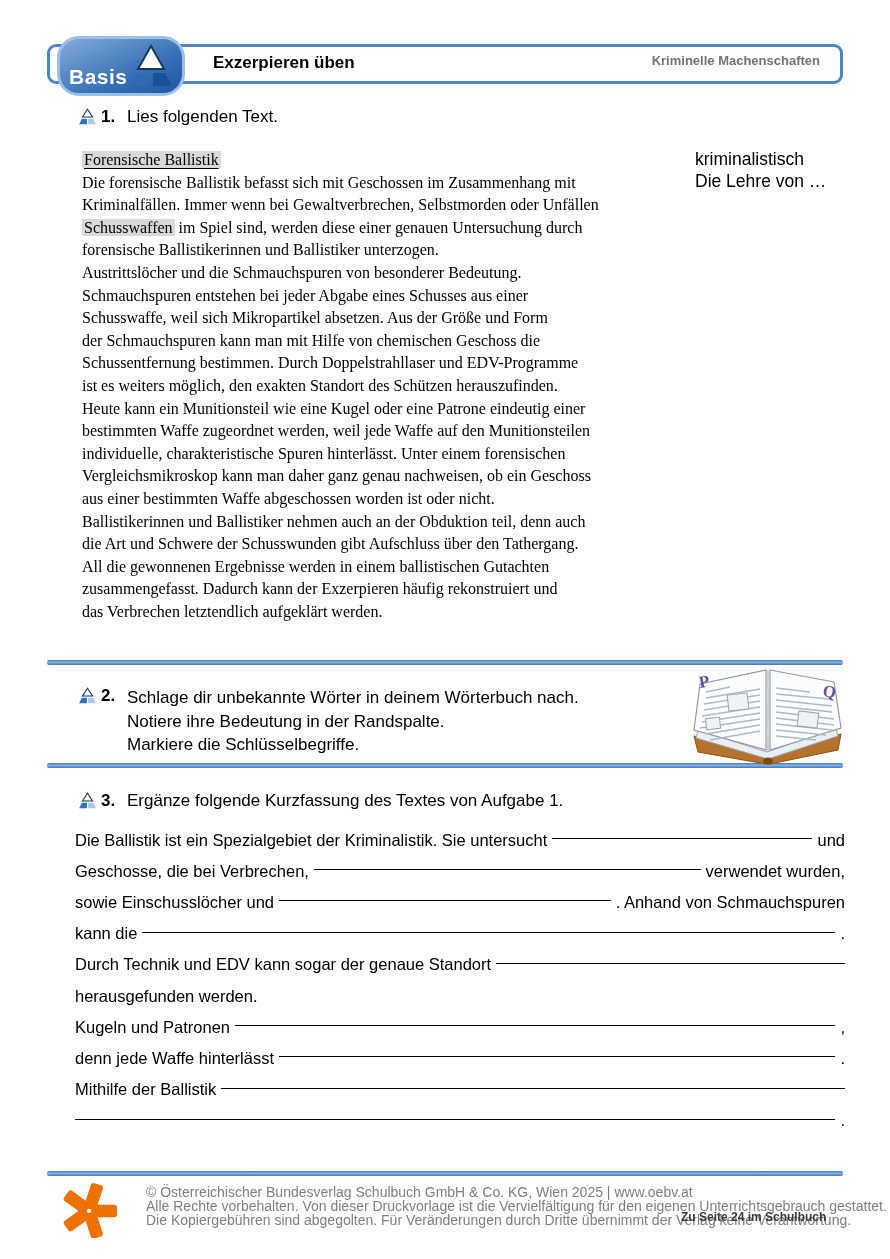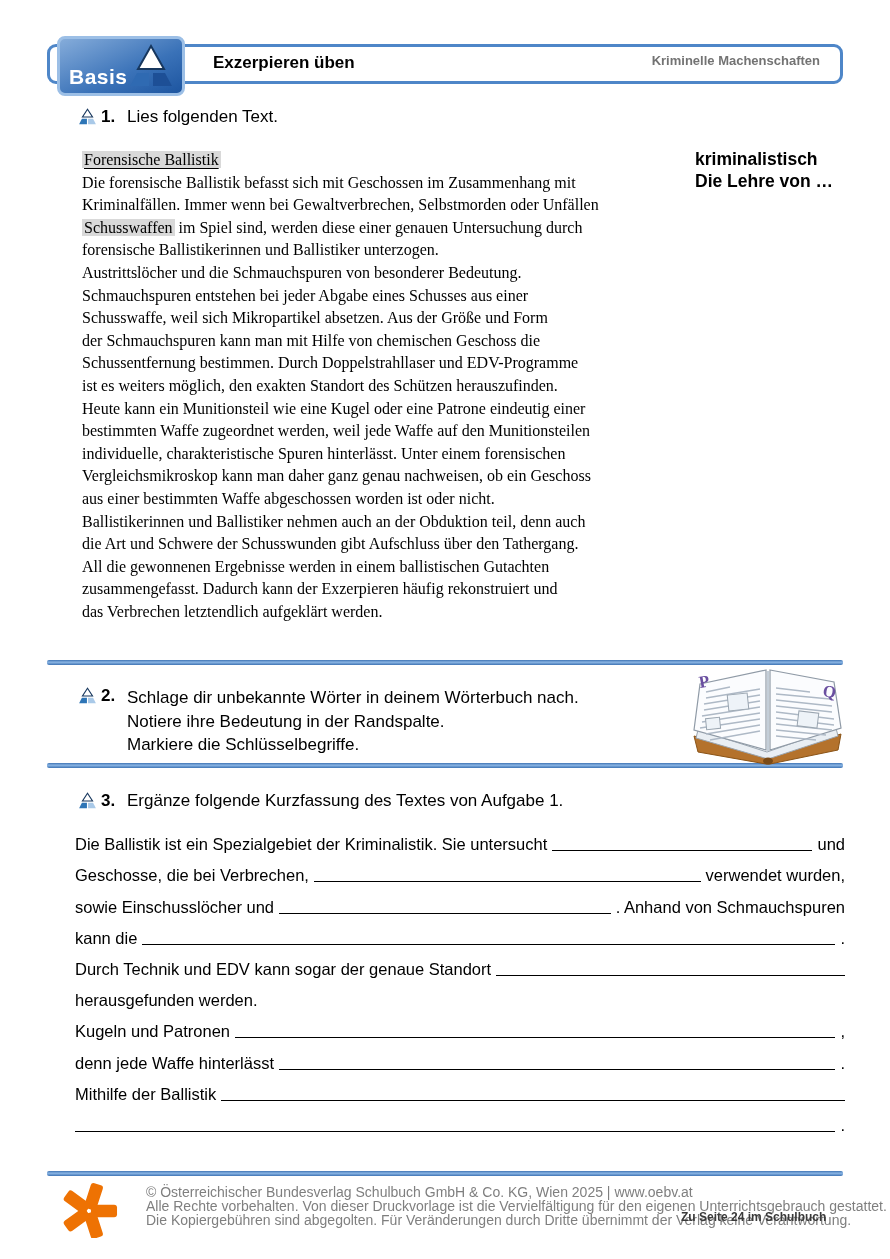--- a/index.html
+++ b/index.html
@@ -4,21 +4,21 @@
 <style>
   html,body{margin:0;padding:0;background:#fff;}
   .page{position:relative;width:890px;height:1259px;background:#ffffff;
         font-family:"Liberation Sans",sans-serif;color:#000;overflow:hidden;}
 
   
   .header-band{position:absolute;left:47px;top:44px;width:790px;height:34px;
                border:3px solid #4e86c8;border-radius:9px;background:#fff;}
   .header-title{position:absolute;left:213px;top:53px;font-size:17px;font-weight:bold;}
   .header-right{position:absolute;right:70px;top:53px;font-size:13px;font-weight:bold;color:#737373;}
-  .logo{position:absolute;left:57px;top:36px;width:122px;height:54px;border-radius:8px;
+  .logo{position:absolute;left:57px;top:36px;width:122px;height:54px;border-radius:22px;
         border:3px solid #9cbfe6;background:linear-gradient(155deg,#85acda 0%,#3a72b8 60%,#1d55a0 100%);}
   .logo-text{position:absolute;left:9px;bottom:4px;color:#fff;font-weight:bold;font-size:21px;letter-spacing:.5px;}
   .logo svg{position:absolute;right:5px;top:4px;}
 
   
   .task{position:absolute;left:78px;display:flex;align-items:flex-start;font-size:17px;}
   .task .ticon{margin-top:1px;}
   .task .tnum{font-weight:bold;margin-left:4px;width:24px;}
   .task .tbody{margin-left:2px;}
   #task1{top:107px;}
@@ -27,35 +27,35 @@
   .task-line{line-height:23.5px;}
 
   
   .reading{position:absolute;left:82px;top:149px;width:612px;
            font-family:"Liberation Serif",serif;font-size:16px;}
   .text-line{height:22.6px;line-height:22.6px;white-space:pre;}
   .hl{background:#d9d9d9;padding:0 2px;}
   .ul{text-decoration:underline;text-underline-offset:3px;}
 
   .margin-note{position:absolute;left:695px;top:149px;font-size:17.5px;
-               font-weight:bold;line-height:21.5px;}
+               font-weight:normal;line-height:21.5px;}
 
   
   .divider{position:absolute;left:47px;width:796px;height:5px;border-radius:2px;
            background:linear-gradient(to bottom,#3f74b4 0%,#8ab5e4 45%,#3f74b4 100%);}
   #div1{top:660px;}
   #div2{top:763px;}
   #div3{top:1171px;}
 
   
   .dict{position:absolute;left:686px;top:662px;z-index:3;}
 
   
   .fill{position:absolute;left:75px;top:826px;width:770px;font-size:16.5px;}
-  .fill-line{height:31.2px;display:flex;align-items:flex-end;white-space:pre;}
+  .fill-line{height:31.2px;display:flex;align-items:center;white-space:pre;}
   .fill-line .ft{padding-bottom:3px;}
   .blank{flex:1 1 auto;border-bottom:1.6px solid #000;height:0;margin:0 5px 6px 5px;min-width:40px;}
   .blank:first-child{margin-left:0;}
   .blank:last-child{margin-right:0;}
 
   
   .footer-logo{position:absolute;left:60px;top:1180px;}
   .footer-text{position:absolute;left:146px;top:1186px;font-size:14px;
                line-height:13.8px;color:#7f7f7f;}
   .page-ref{position:absolute;left:681px;top:1210px;font-size:12px;font-weight:bold;color:#3a3a3a;}

